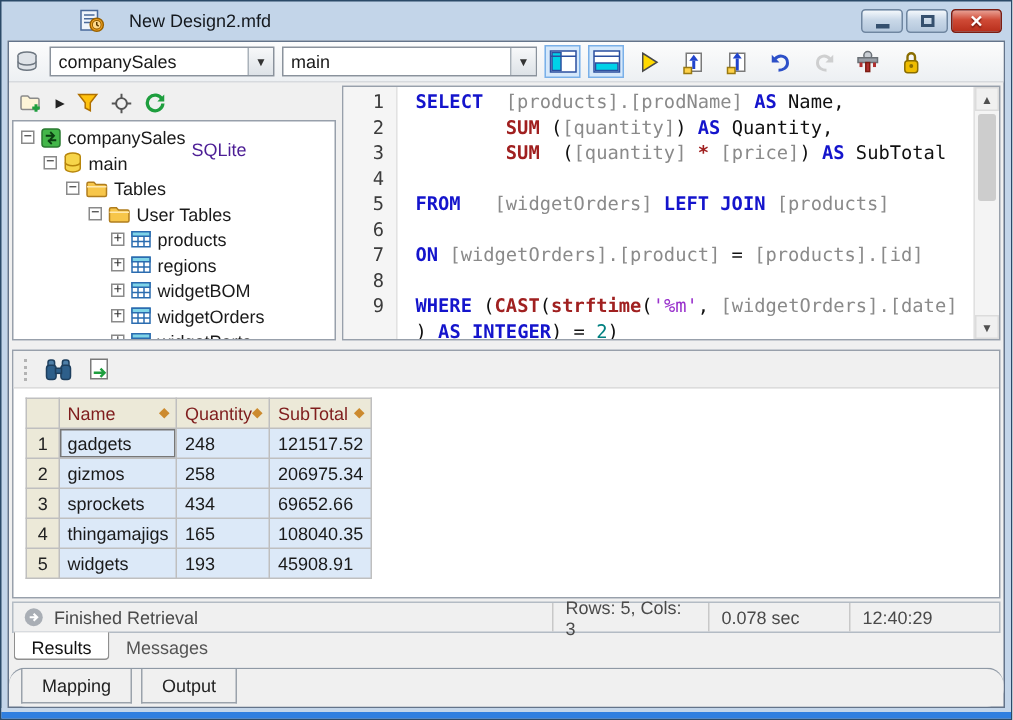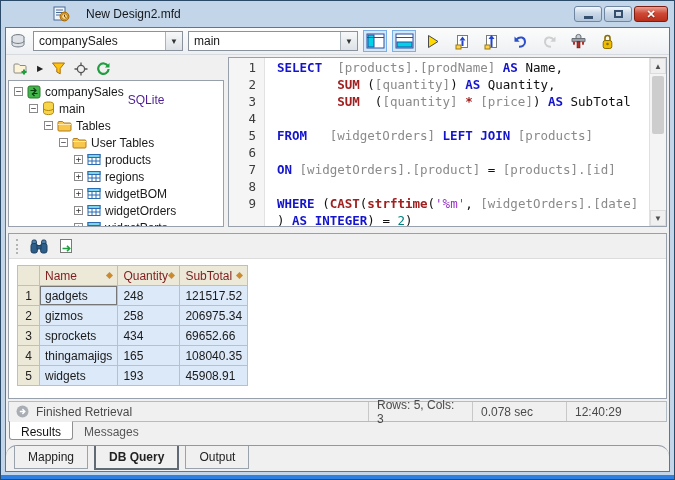--- a/index.html
+++ b/index.html
@@ -464,20 +464,19 @@
       <div class="status-seg seg-clock">12:40:29</div>
     </div>
 
     <div class="rtabs">
       <div class="rtab active">Results</div>
       <div class="rtab">Messages</div>
     </div>
 
     <div class="btabs">
       <div class="btab">Mapping</div>
-      <div class="btab active">DB Query</div>
       <div class="btab">Output</div>
     </div>
 
   </div>
 
   <div class="frame-bottom"></div>
 </div>
 
 </body></html>

